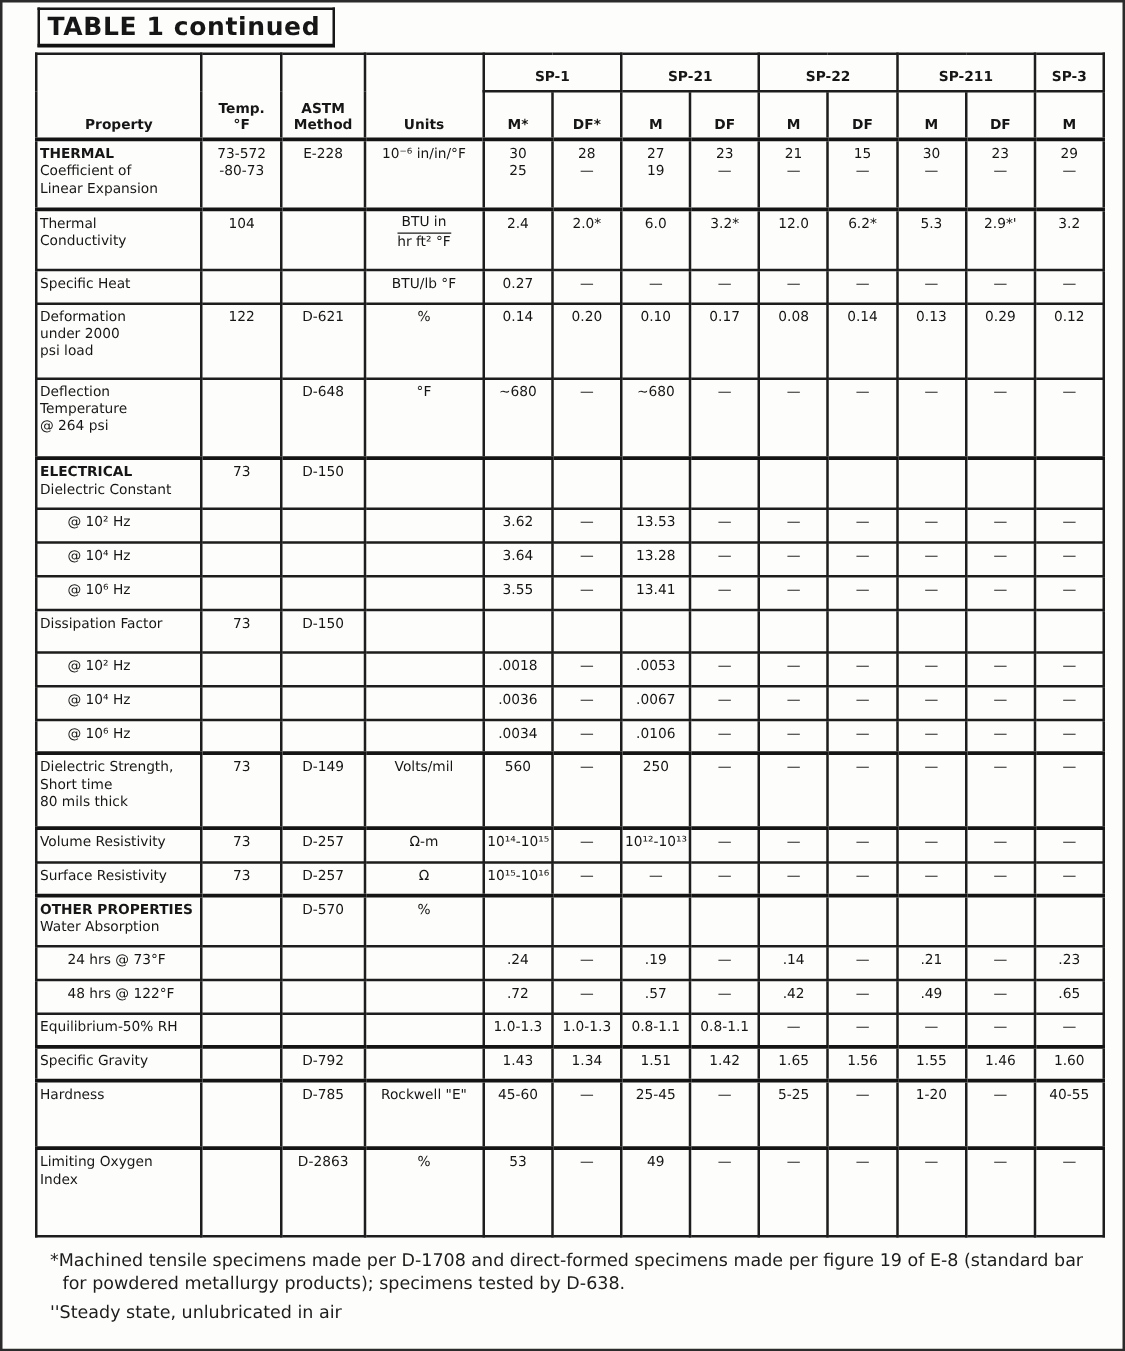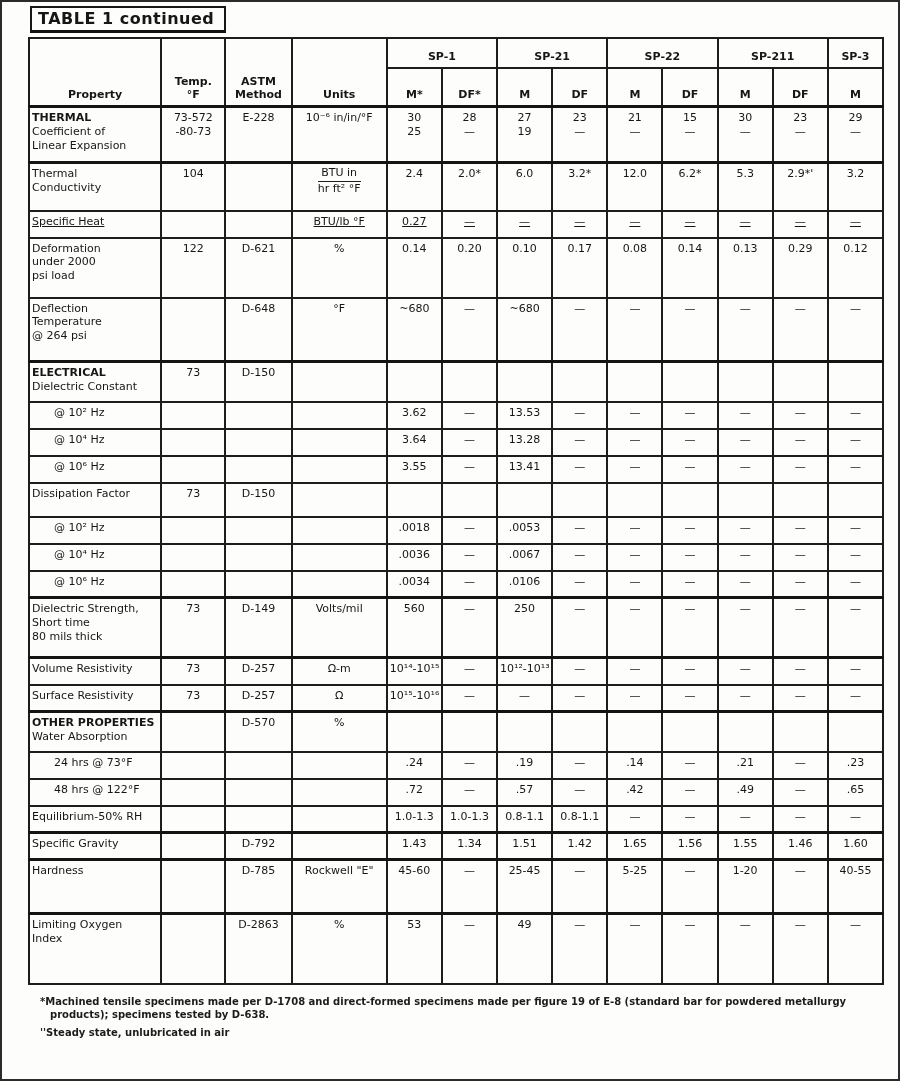--- a/index.html
+++ b/index.html
@@ -6,21 +6,21 @@
   .page{
     width:900px;height:1081px;box-sizing:border-box;position:relative;
     background:#fdfdfb;color:#161616;
     font-family:"DejaVu Sans",sans-serif;
     border:2px solid #2b2b2b;
     padding:4px 10px 0 26px;
     overflow:hidden;
   }
   .title{
     display:inline-block;
-    font-size:16px;font-weight:bold;letter-spacing:0.5px;
+    font-size:20px;font-weight:bold;letter-spacing:0.5px;
     padding:1px 10px 2px 6px;margin-left:2px;
     border:2px solid #171717;border-bottom:3px solid #111;
   }
   table.main{
     border-collapse:collapse;table-layout:fixed;
     width:856px;margin-top:4px;
   }
   table.main th,table.main td{
     border:2px solid #1d1d1d;
     font-size:11px;line-height:1.25;
@@ -38,22 +38,22 @@
   td.prop.ind{padding-left:24px;}
   td.c{text-align:center;}
   .sec{font-weight:bold;}
   tr.thick td{border-top:3px solid #141414;}
   thead tr.subrow th{border-bottom:3px solid #141414;}
   .frac{display:inline-block;text-align:center;line-height:1.15;}
   .frac .num{display:block;border-bottom:1.5px solid #1d1d1d;padding:0 3px 1px;}
   .frac .den{display:block;padding-top:1px;}
   .footnotes{margin-top:10px;padding-left:12px;padding-right:6px;}
   .footnotes p{
-    margin:0 0 5px 0;font-size:10px;line-height:1.3;
-    padding-left:10px;text-indent:-10px;color:#1c1c1c;font-weight:bold;
+    margin:0 0 5px 0;font-size:14px;line-height:1.3;
+    padding-left:10px;text-indent:-10px;color:#1c1c1c;
   }
 </style>
 </head>
 <body>
 
 <div class="page">
   <div class="title">TABLE 1 continued</div>
 
   <table class="main">
     <colgroup>
@@ -133,21 +133,21 @@
           <td class="c">2.4</td>
           <td class="c">2.0*</td>
           <td class="c">6.0</td>
           <td class="c">3.2*</td>
           <td class="c">12.0</td>
           <td class="c">6.2*</td>
           <td class="c">5.3</td>
           <td class="c">2.9*'</td>
           <td class="c">3.2</td>
         </tr>
-        <tr style="height: 27px; text-decoration: underline;">
+        <tr style="height: 27px;">
           <td class="prop">Specific Heat</td>
           <td class="c"></td>
           <td class="c"></td>
           <td class="c">BTU/lb °F</td>
           <td class="c">0.27</td>
           <td class="c">—</td>
           <td class="c">—</td>
           <td class="c">—</td>
           <td class="c">—</td>
           <td class="c">—</td>

